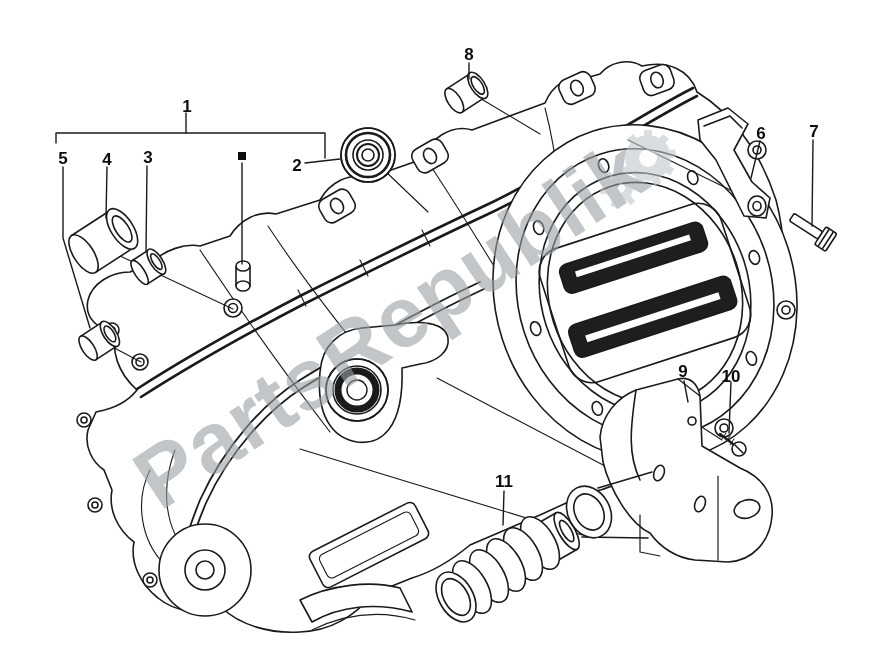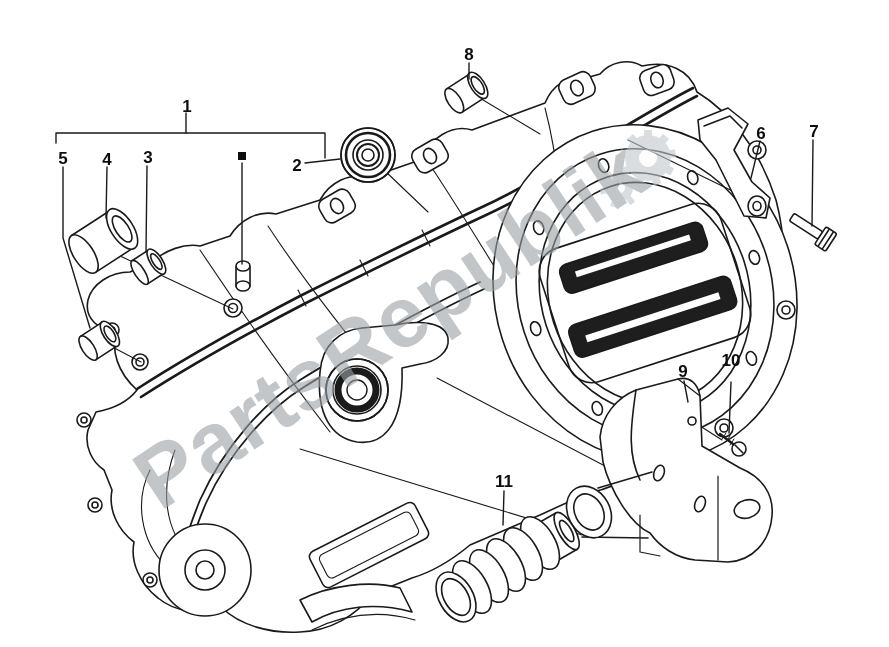--- a/index.html
+++ b/index.html
@@ -361,18 +361,18 @@
 
 <span class="callout" style="left:187px;top:106px">1</span>
 <span class="callout" style="left:297px;top:165px">2</span>
 <span class="callout" style="left:148px;top:157px">3</span>
 <span class="callout" style="left:107px;top:159px">4</span>
 <span class="callout" style="left:63px;top:158px">5</span>
 <span class="callout" style="left:761px;top:133px">6</span>
 <span class="callout" style="left:814px;top:131px">7</span>
 <span class="callout" style="left:469px;top:54px">8</span>
 <span class="callout" style="left:683px;top:371px">9</span>
-<span class="callout" style="left:731px;top:360px">10</span>
+<span class="callout" style="left:731px;top:376px">10</span>
 <span class="callout" style="left:504px;top:481px">11</span>
 
 <div class="sq-marker" style="left:242px;top:156px"></div>
 
 </div>
 
 </body></html>

